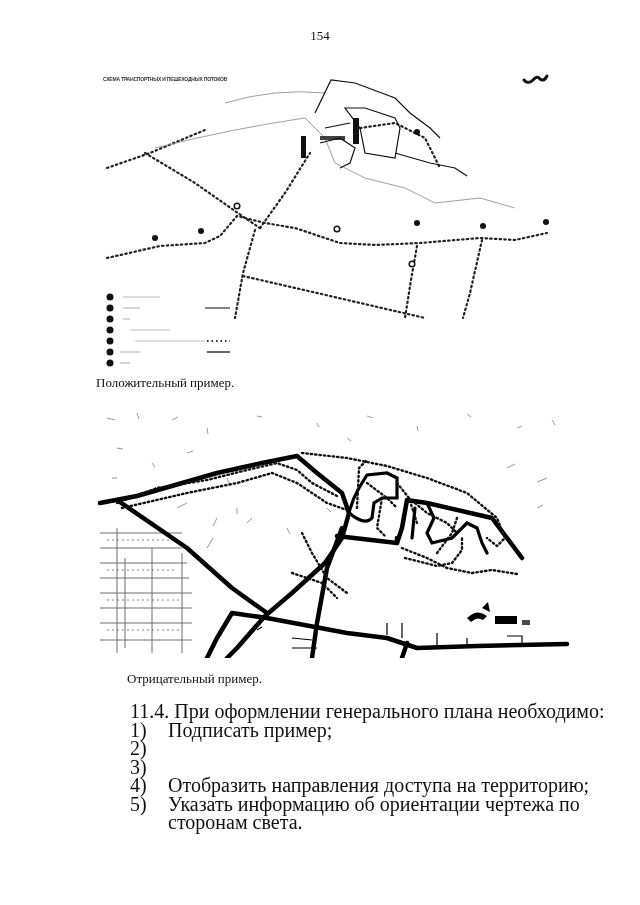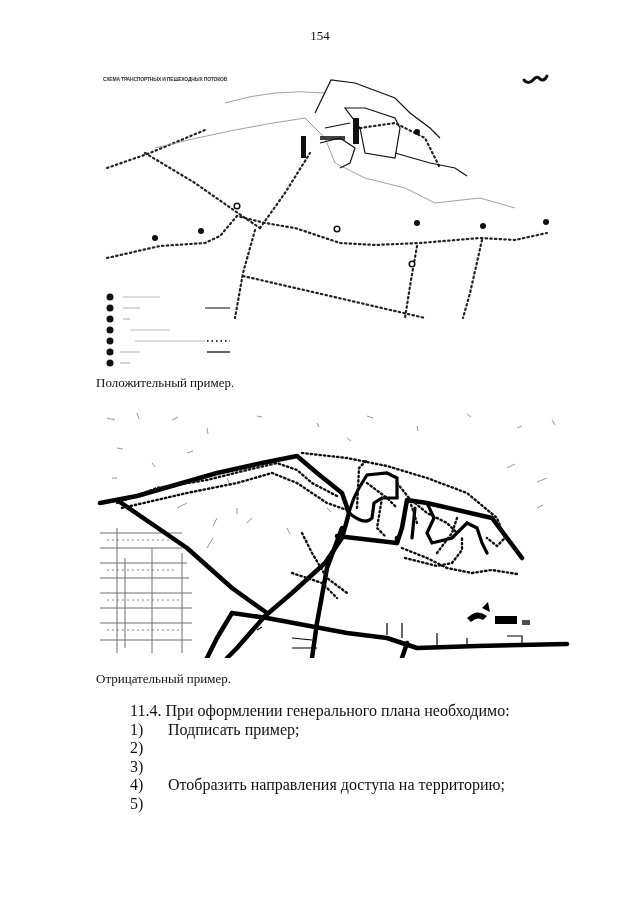--- a/index.html
+++ b/index.html
@@ -6,23 +6,23 @@
   body { width: 640px; height: 905px; position: relative; overflow: hidden;
          font-family: "Liberation Serif", "DejaVu Serif", serif; color: #111; }
   .page-number { position: absolute; top: 28px; left: 0; width: 100%; text-align: center;
                  font-size: 13px; font-weight: normal; }
   .fig1 { position: absolute; left: 95px; top: 68px; width: 475px; height: 305px; }
   .fig1-title { position: absolute; left: 8px; top: 8px; font-size: 5px; letter-spacing: -0.2px;
                 font-family: "Liberation Sans", sans-serif; font-weight: bold; color: #333; }
   .north-mark { position: absolute; left: 425px; top: 0px; width: 32px; height: 20px; }
   .caption { position: absolute; left: 96px; font-size: 13px; text-align: right; }
   .cap1 { top: 375px; }
-  .cap2 { top: 671px; }
+  .cap2 { top: 671px; margin-left: 31px; }
   .fig2 { position: absolute; left: 97px; top: 408px; width: 475px; height: 250px; }
-  .section { position: absolute; left: 130px; top: 702px; width: 480px; font-size: 16px; line-height: 18.5px; }
+  .section { position: absolute; left: 130px; top: 702px; width: 480px; font-size: 20px; line-height: 18.5px; }
   .section-heading { margin-left: 0; }
   .list { list-style: none; margin: 0; padding: 0; }
   .list li { display: flex; }
   .list .num { width: 38px; flex: 0 0 38px; }
 </style>
 </head>
 <body>
 
 <div class="page-number">154</div>
 
@@ -179,15 +179,16 @@
       </li>
     <li>
         <span class="num">3)</span>
       </li>
     <li>
         <span class="num">4)</span>
         <span>Отобразить направления доступа на территорию;</span>
       </li>
     <li>
         <span class="num">5)</span>
+        <span>Указать информацию об ориентации чертежа по сторонам света.</span>
       </li>
   </ul>
 </div>
 
 </body></html>

